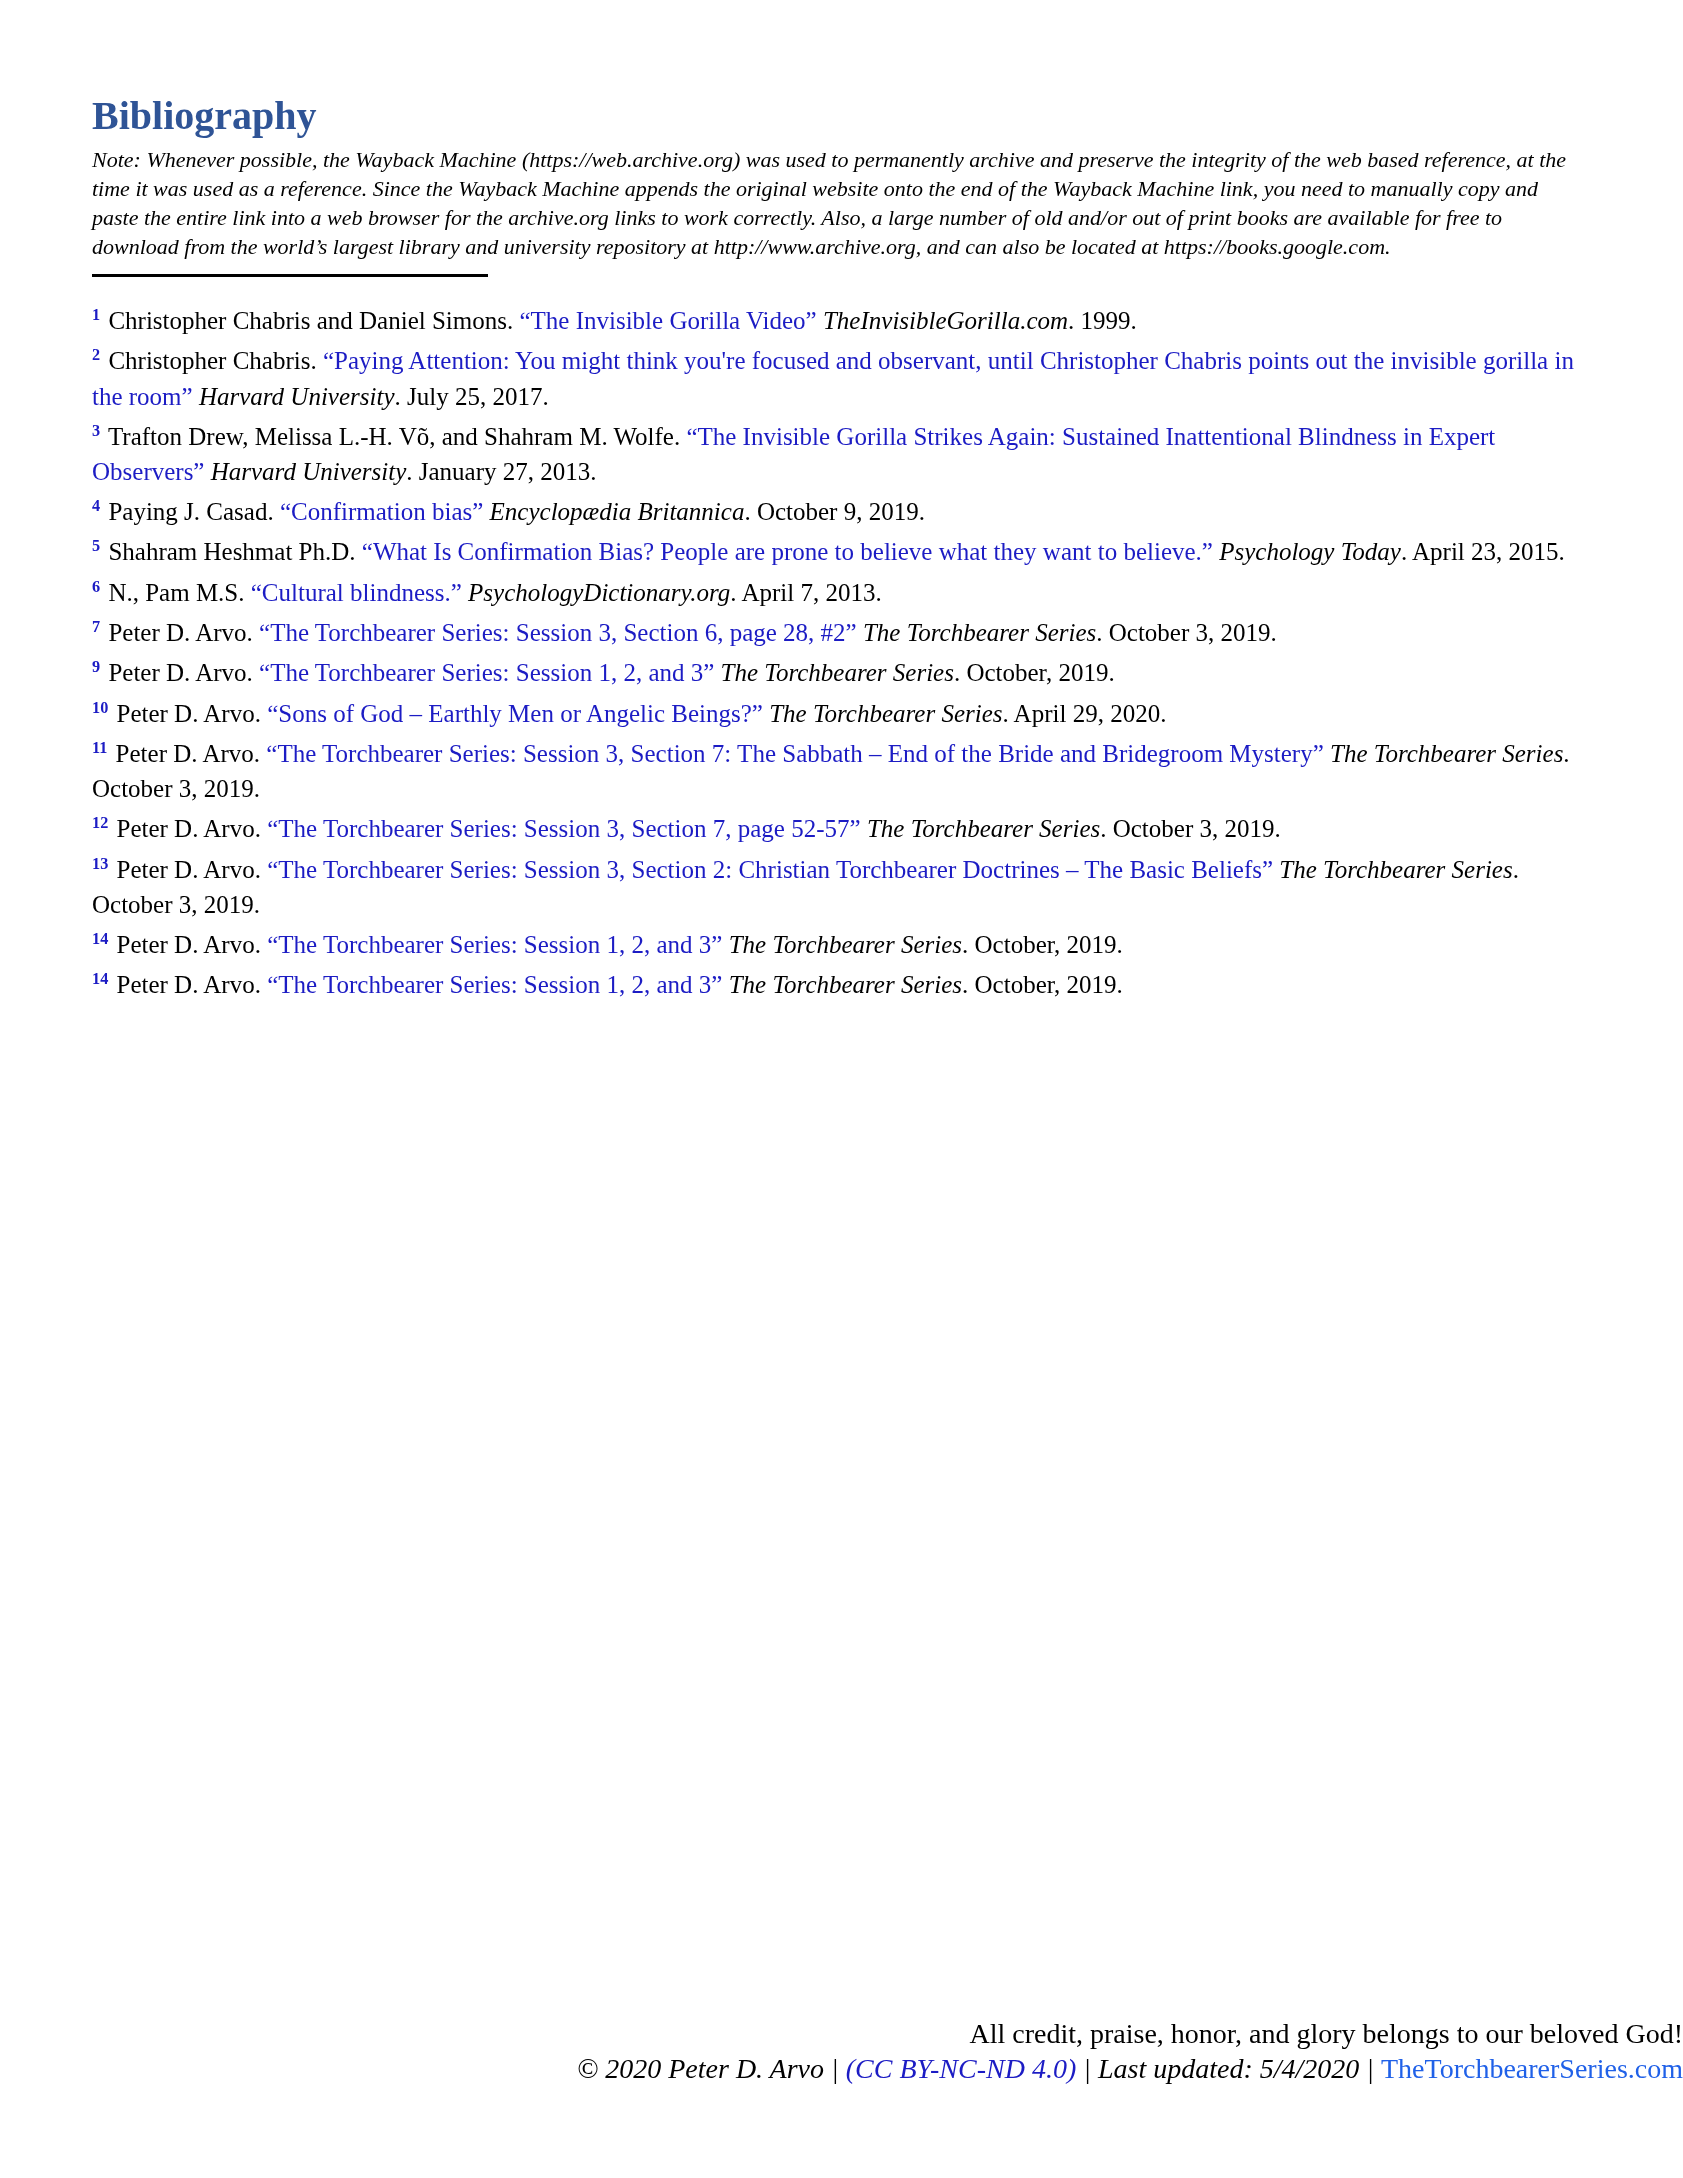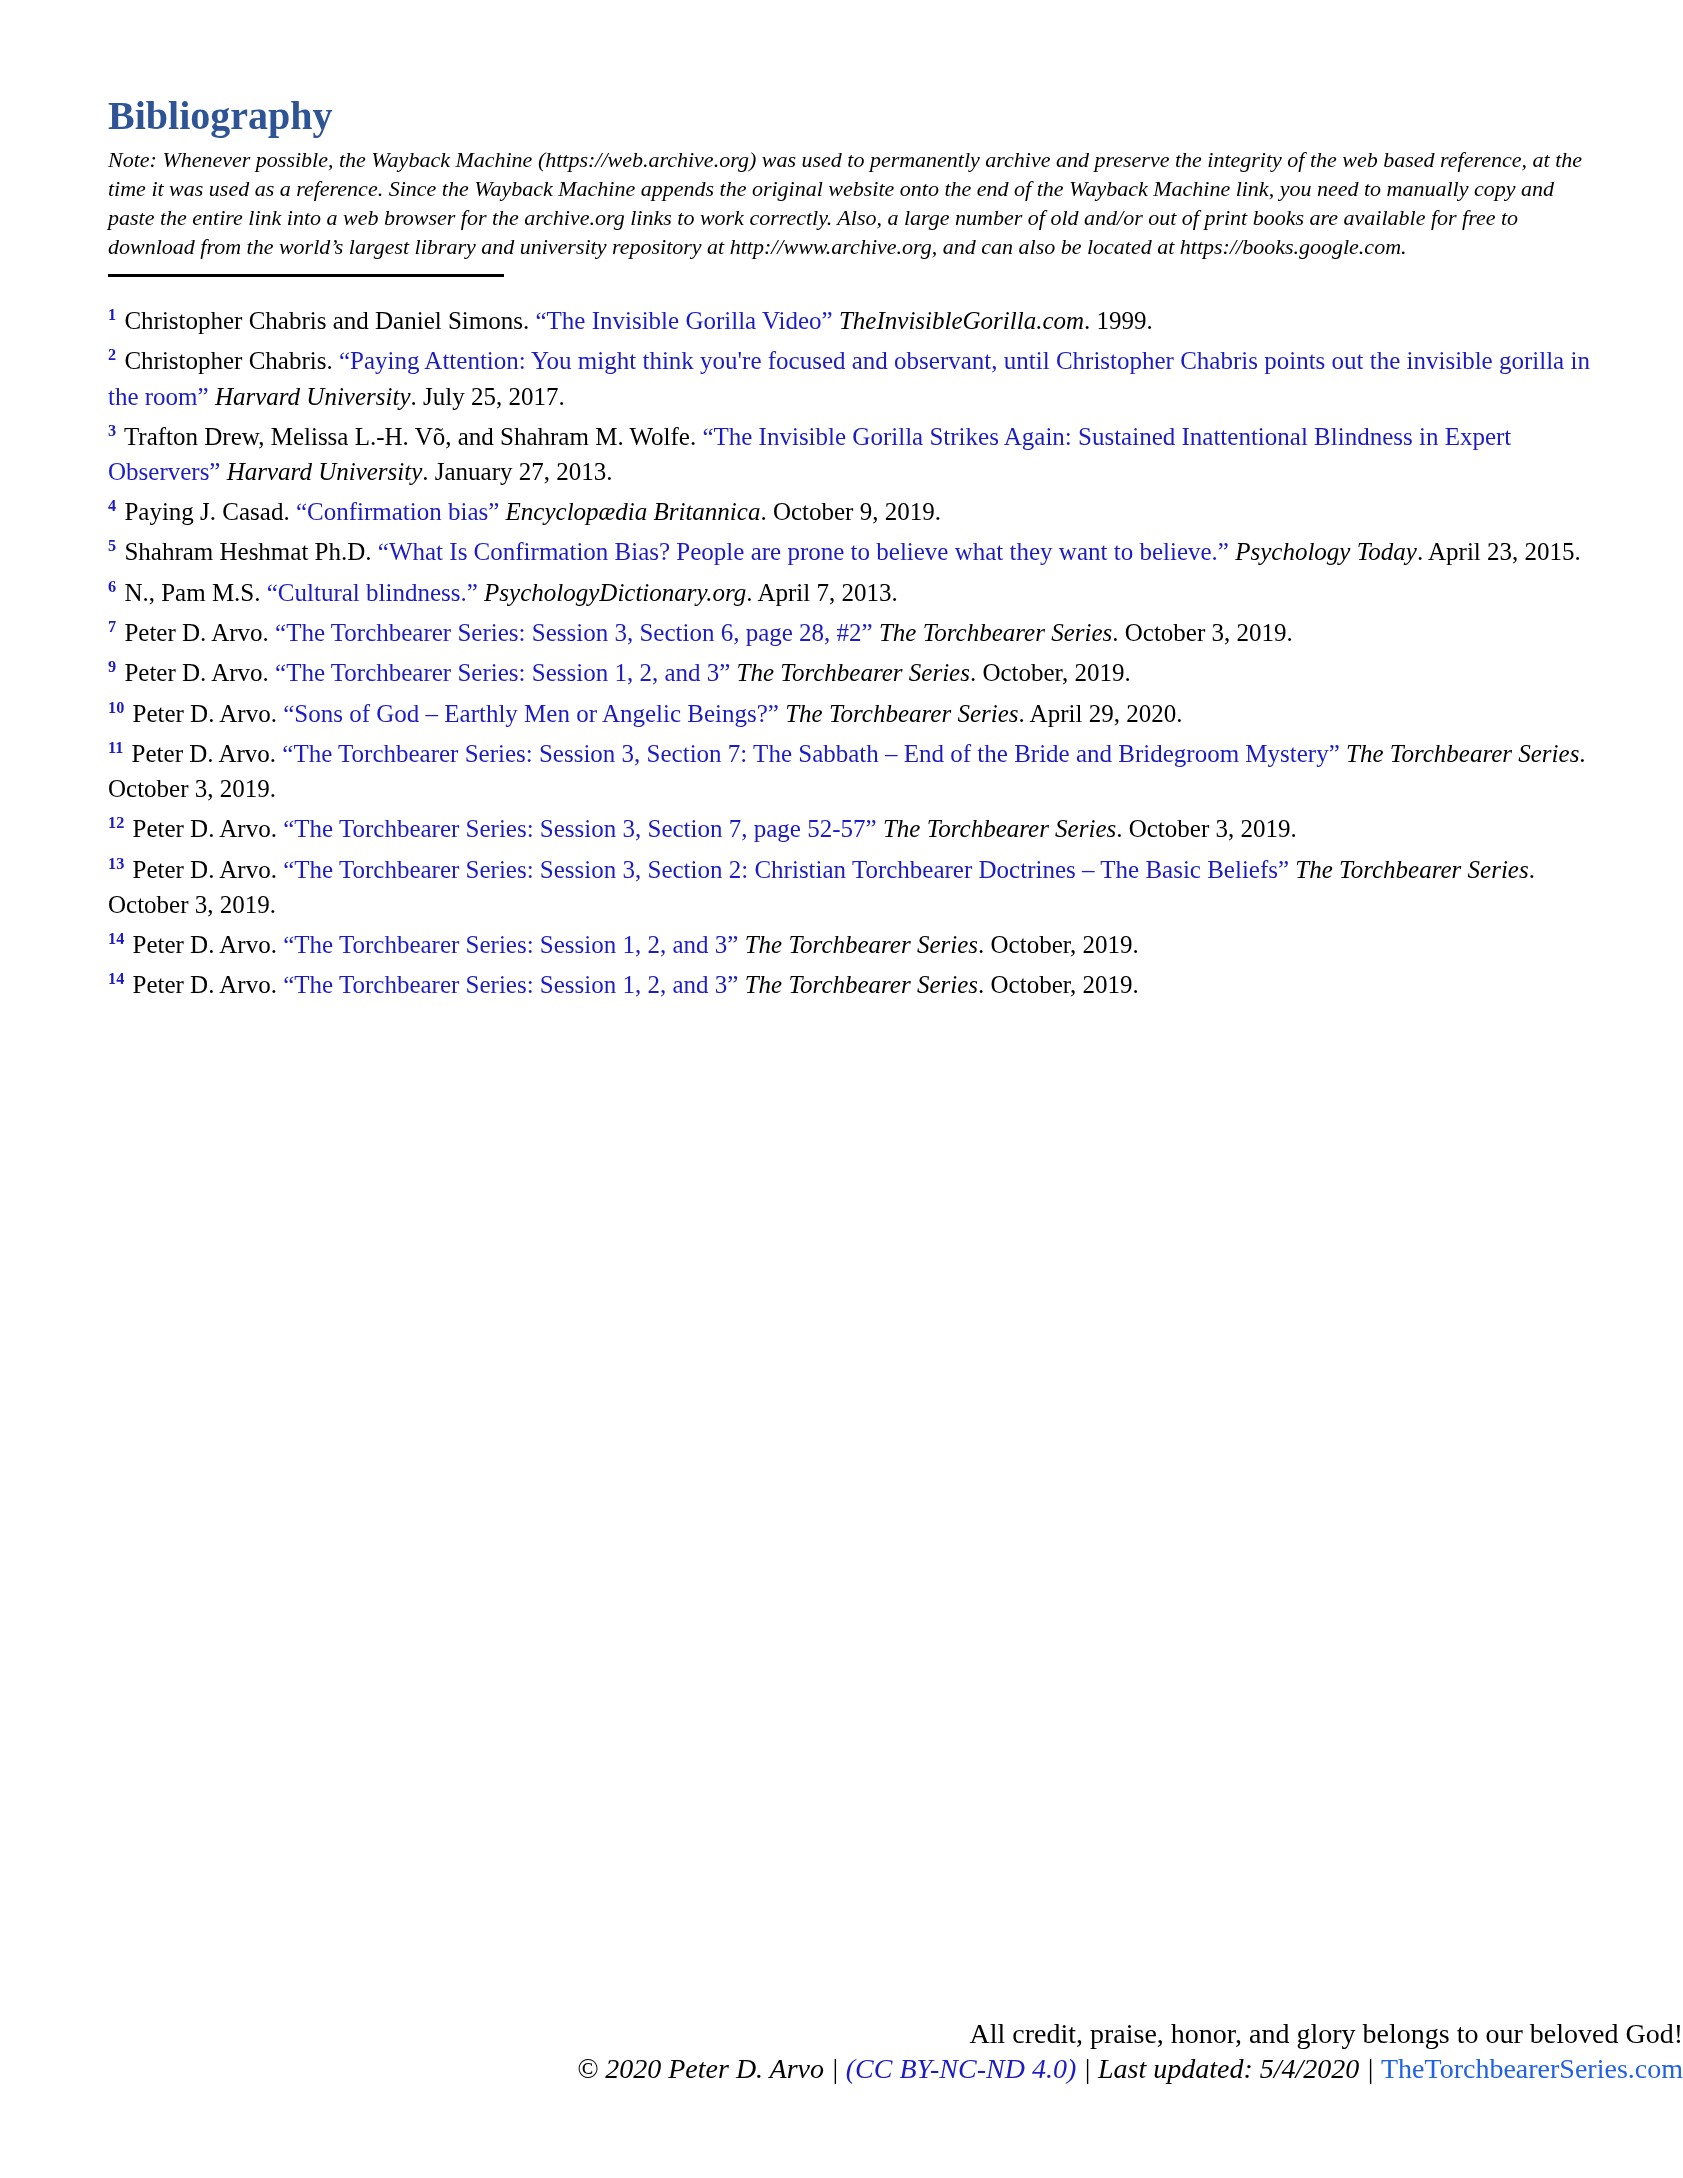--- a/index.html
+++ b/index.html
@@ -14,21 +14,21 @@
     position:relative;
     width:1683px;height:2178px;
     background:var(--page-bg);
     margin:0 auto;
     overflow:hidden;
     font-family:"Liberation Serif", serif;
     color:var(--text);
   }
   .content{
     position:absolute;
-    left:108px;top:0;
+    left:92px;top:0;
     width:1492px;
   }
   .title{
     margin:0;
     padding-top:93px;
     font-family:"Liberation Serif", serif;
     font-size:40px;
     line-height:1.15;
     font-weight:bold;
     color:var(--heading);

